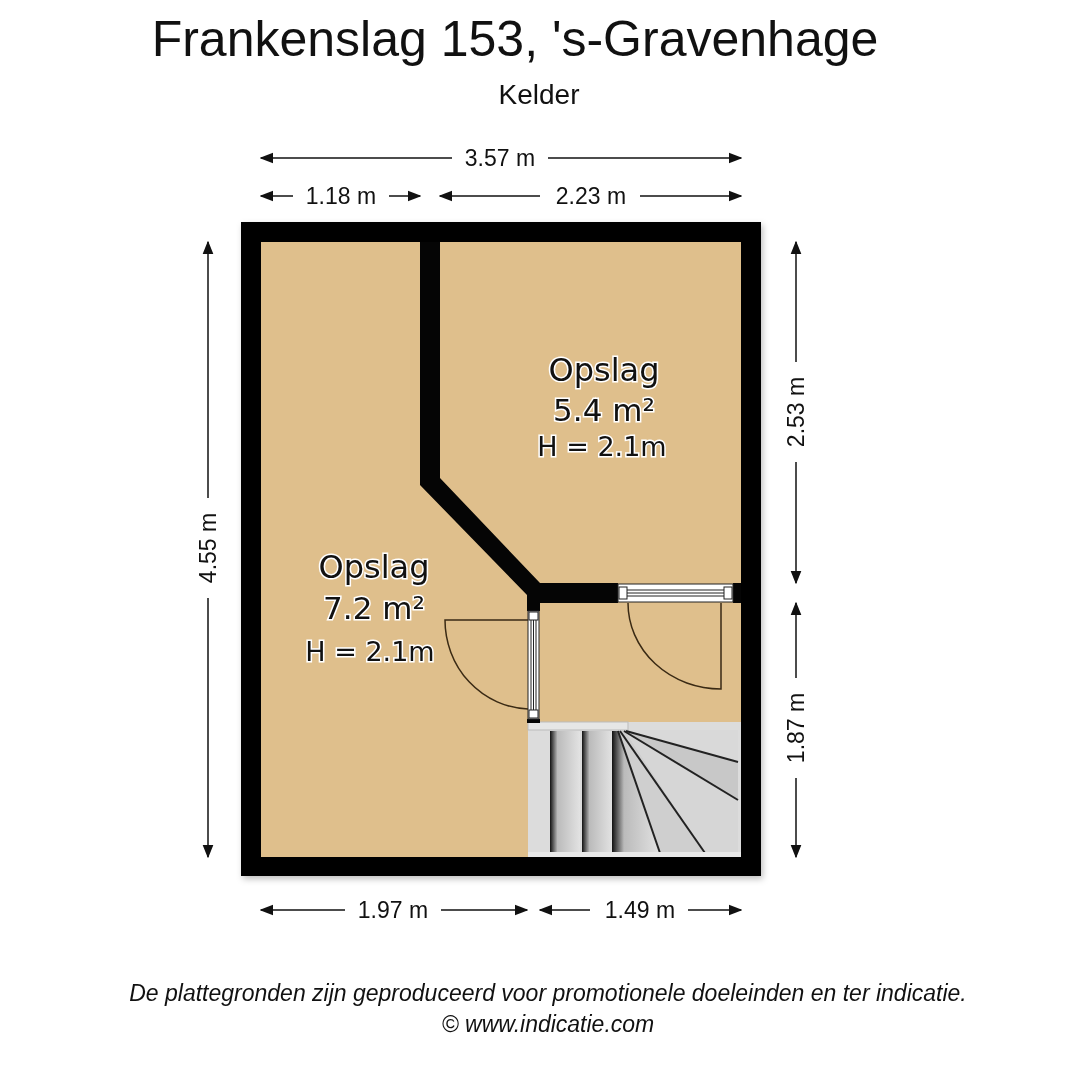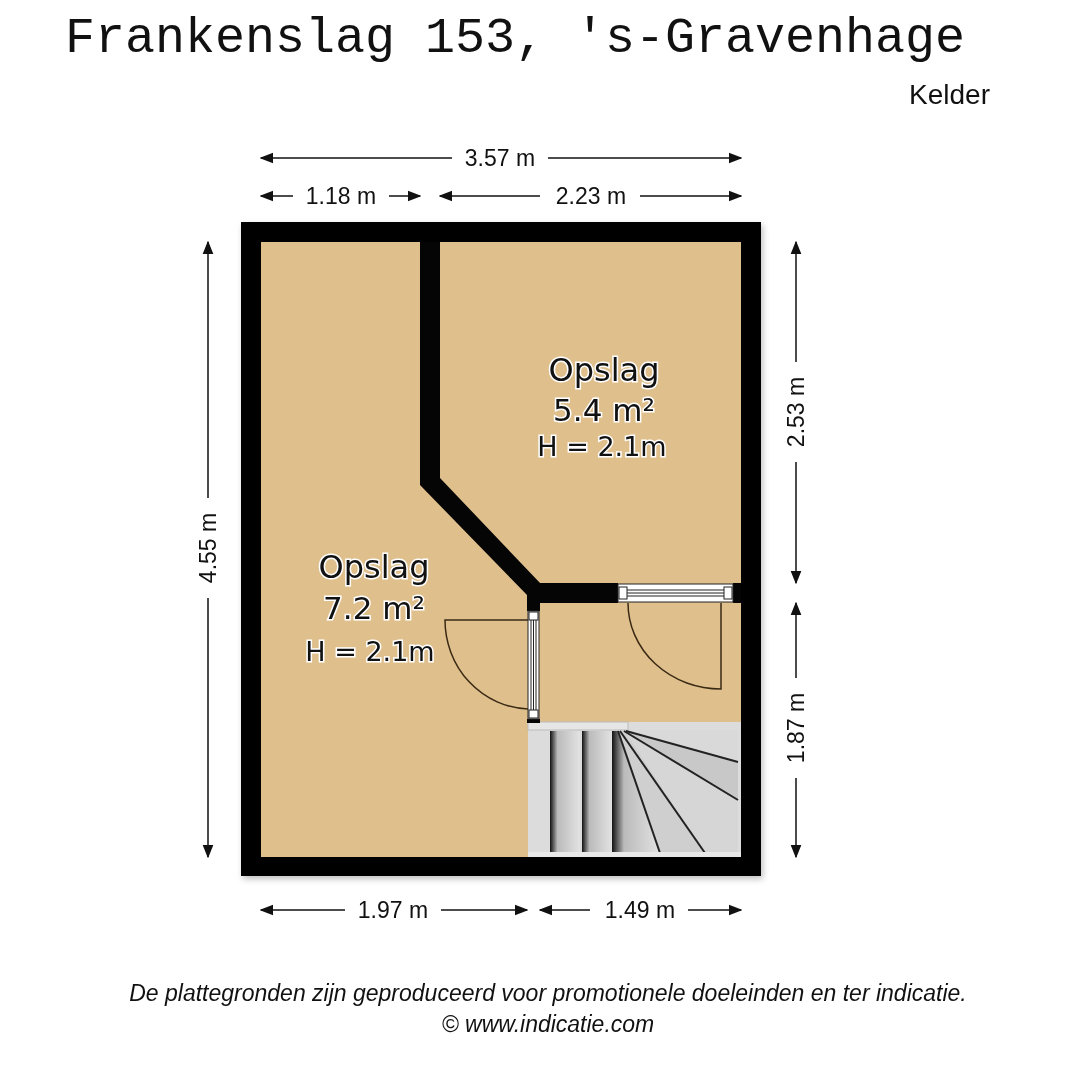--- a/index.html
+++ b/index.html
@@ -1,18 +1,18 @@
 <!DOCTYPE html>
 <html><head>
 <meta charset="utf-8">
 <style>
   html, body { margin:0; padding:0; background:#ffffff; }
   body { width:1080px; height:1080px; position:relative; overflow:hidden; font-family:"Liberation Sans", sans-serif; color:#111; }
-  .title { position:absolute; left:0; width:1030px; top:10px; text-align:center; font-size:50px; font-family:Liberation Mono, monospace; letter-spacing:0px; }
-  .subtitle { position:absolute; left:0; width:990px; top:79px; text-align:right; font-size:28px; }
+  .title { position:absolute; left:0; width:1030px; top:10px; text-align:center; font-size:50px; font-family:Liberation Sans, sans-serif; letter-spacing:0px; }
+  .subtitle { position:absolute; left:0; width:990px; top:79px; text-align:center; font-size:28px;padding-left:44px; }
   svg.plan { position:absolute; left:0; top:0; }
   .dimlabel { font-family:"Liberation Sans", sans-serif; font-size:23px; fill:#111; }
   .roomtext { font-family:"DejaVu Sans", sans-serif; fill:#111; stroke:#fff; stroke-width:3px; paint-order:stroke; }
   .footer { position:absolute; left:8px; width:1080px; top:978px; text-align:center; font-size:23px; font-style:italic; line-height:31px; }
 </style>
 </head>
 <body>
 
 <div class="title">Frankenslag 153, 's-Gravenhage</div>
 <div class="subtitle">Kelder</div>

